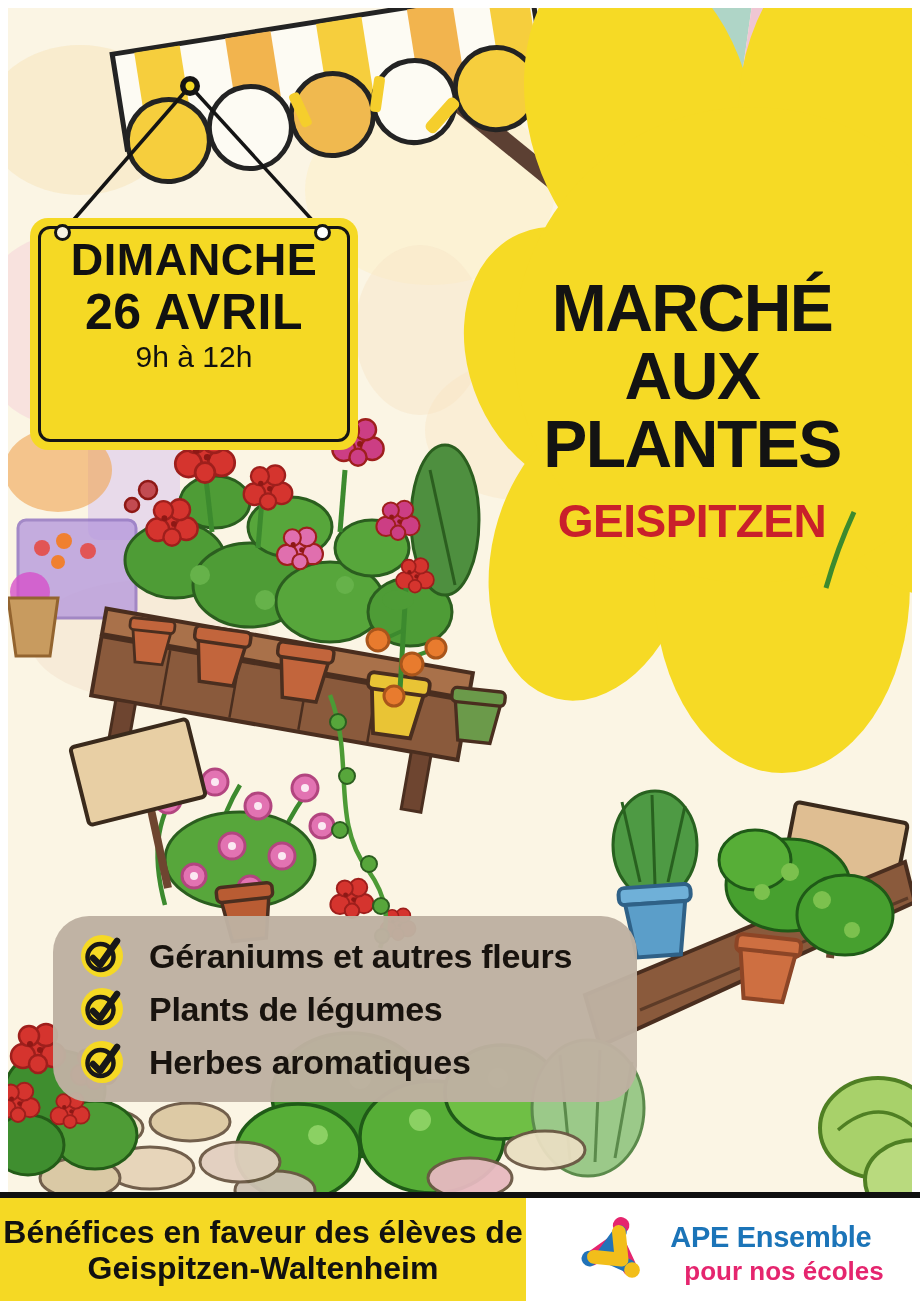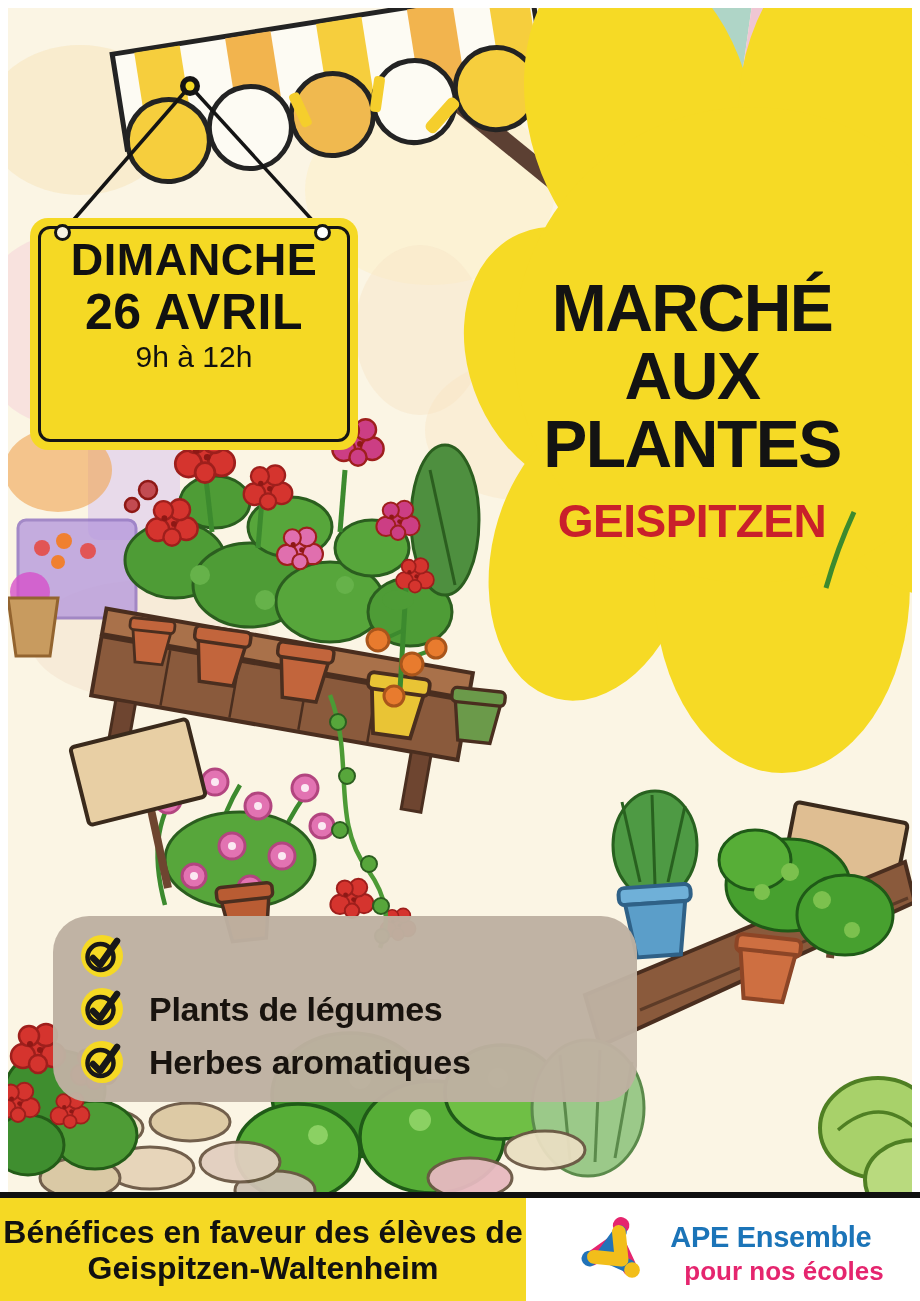--- a/index.html
+++ b/index.html
@@ -344,20 +344,21 @@
     <div class="ft-location">GEISPITZEN</div>
   </div>
 
   <div class="panel">
     <div class="check-item">
       <svg width="46" height="46" viewBox="0 0 46 46">
         <circle cx="23" cy="23" r="21" fill="#F5D924"></circle>
         <circle cx="21.5" cy="24" r="13" fill="none" stroke="#181818" stroke-width="4.5"></circle>
         <path d="M 14 25 L 21 32 L 38 8" fill="none" stroke="#181818" stroke-width="6.5" stroke-linecap="round" stroke-linejoin="round"></path>
       </svg>
+      <span class="check-label">Géraniums et autres fleurs</span>
     </div>
     <div class="check-item">
       <svg width="46" height="46" viewBox="0 0 46 46">
         <circle cx="23" cy="23" r="21" fill="#F5D924"></circle>
         <circle cx="21.5" cy="24" r="13" fill="none" stroke="#181818" stroke-width="4.5"></circle>
         <path d="M 14 25 L 21 32 L 38 8" fill="none" stroke="#181818" stroke-width="6.5" stroke-linecap="round" stroke-linejoin="round"></path>
       </svg>
       <span class="check-label">Plants de légumes</span>
     </div>
     <div class="check-item">

